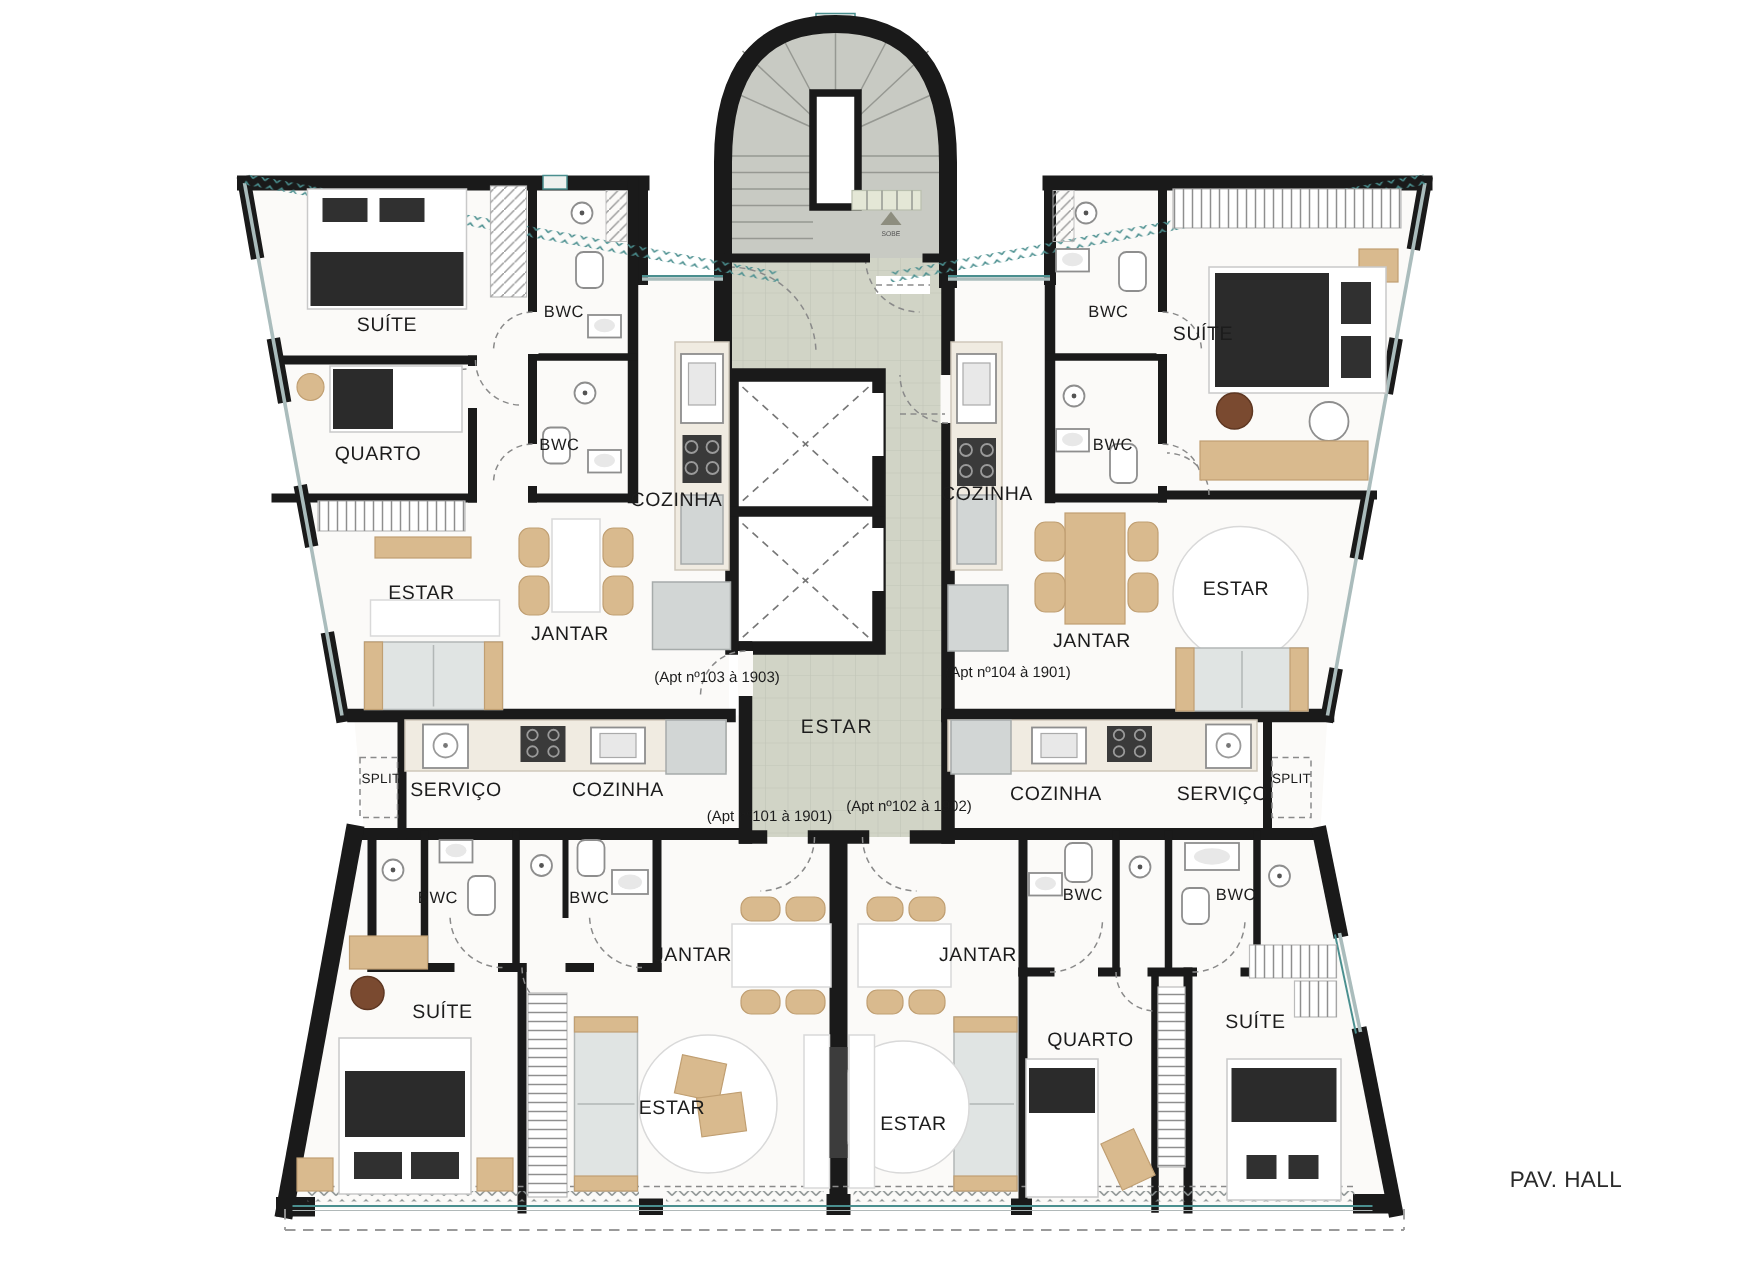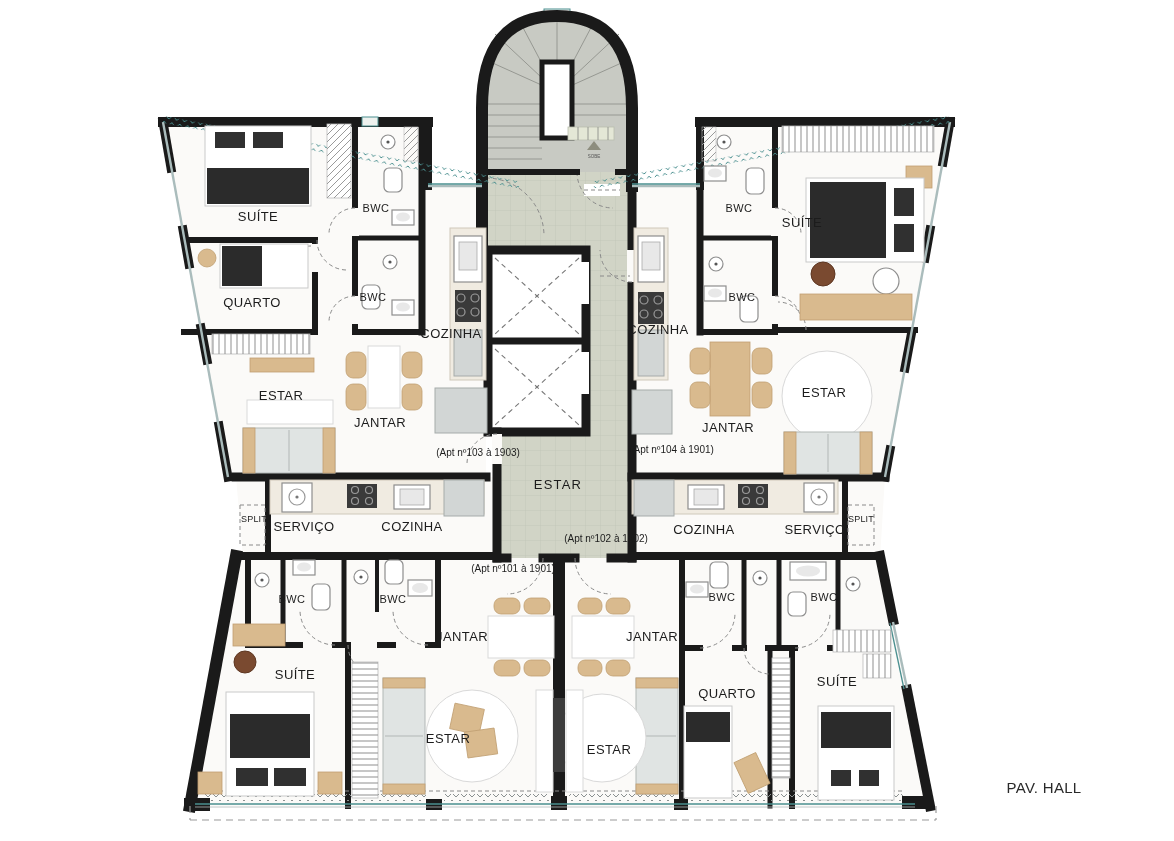--- a/index.html
+++ b/index.html
@@ -480,21 +480,21 @@
   <div class="lbl room" style="left:728px;top:427px">JANTAR</div>
   <div class="lbl room" style="left:824px;top:392px">ESTAR</div>
   <div class="lbl note" style="left:672px;top:449px">(Apt nº104 à 1901)</div>
 
   <div class="lbl hall" style="left:558px;top:484px">ESTAR</div>
   <div class="lbl sobe" style="left:594px;top:156px">SOBE</div>
 
   <div class="lbl tiny" style="left:254px;top:519px">SPLIT</div>
   <div class="lbl room" style="left:304px;top:526px">SERVIÇO</div>
   <div class="lbl room" style="left:412px;top:526px">COZINHA</div>
-  <div class="lbl note" style="left:513px;top:568px">(Apt nº101 à 1901)</div>
+  <div class="lbl note" style="left:513px;top:545px">(Apt nº101 à 1901)</div>
   <div class="lbl sm" style="left:292px;top:599px">BWC</div>
   <div class="lbl sm" style="left:393px;top:599px">BWC</div>
   <div class="lbl room" style="left:462px;top:636px">JANTAR</div>
   <div class="lbl room" style="left:295px;top:674px">SUÍTE</div>
   <div class="lbl room" style="left:448px;top:738px">ESTAR</div>
 
   <div class="lbl room" style="left:704px;top:529px">COZINHA</div>
   <div class="lbl room" style="left:815px;top:529px">SERVIÇO</div>
   <div class="lbl tiny" style="left:861px;top:519px">SPLIT</div>
   <div class="lbl note" style="left:606px;top:538px">(Apt nº102 à 1902)</div>

